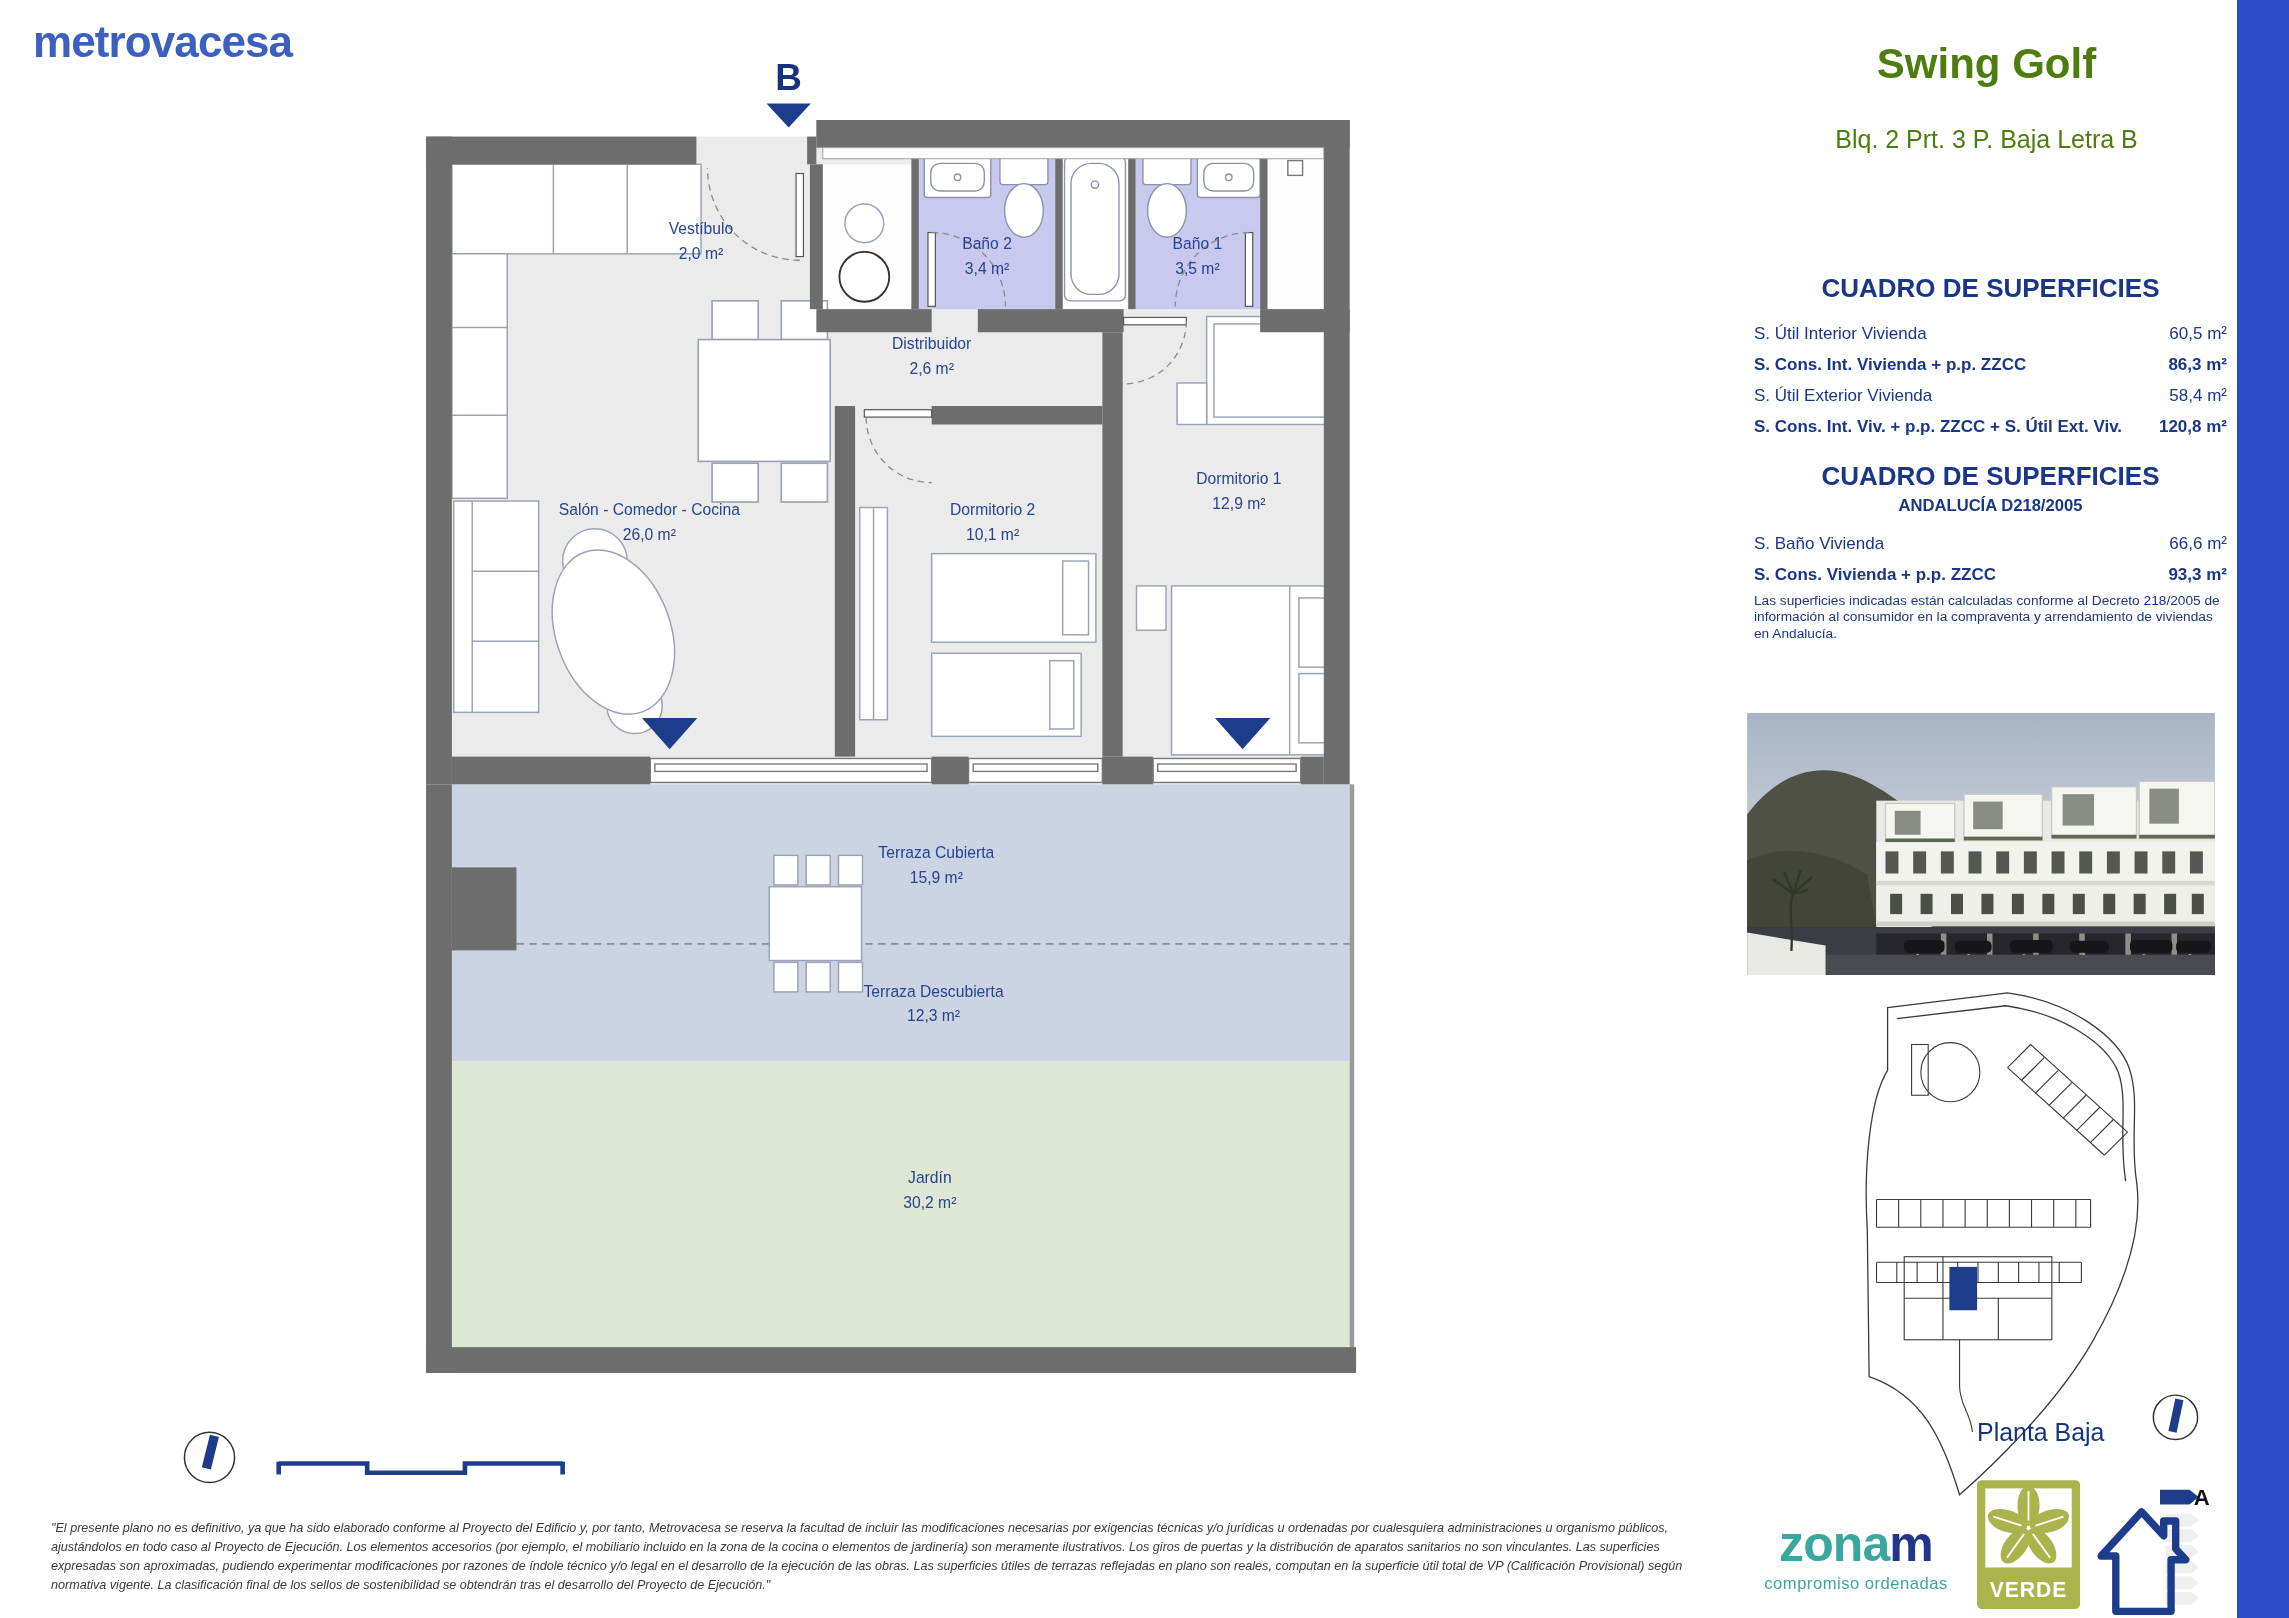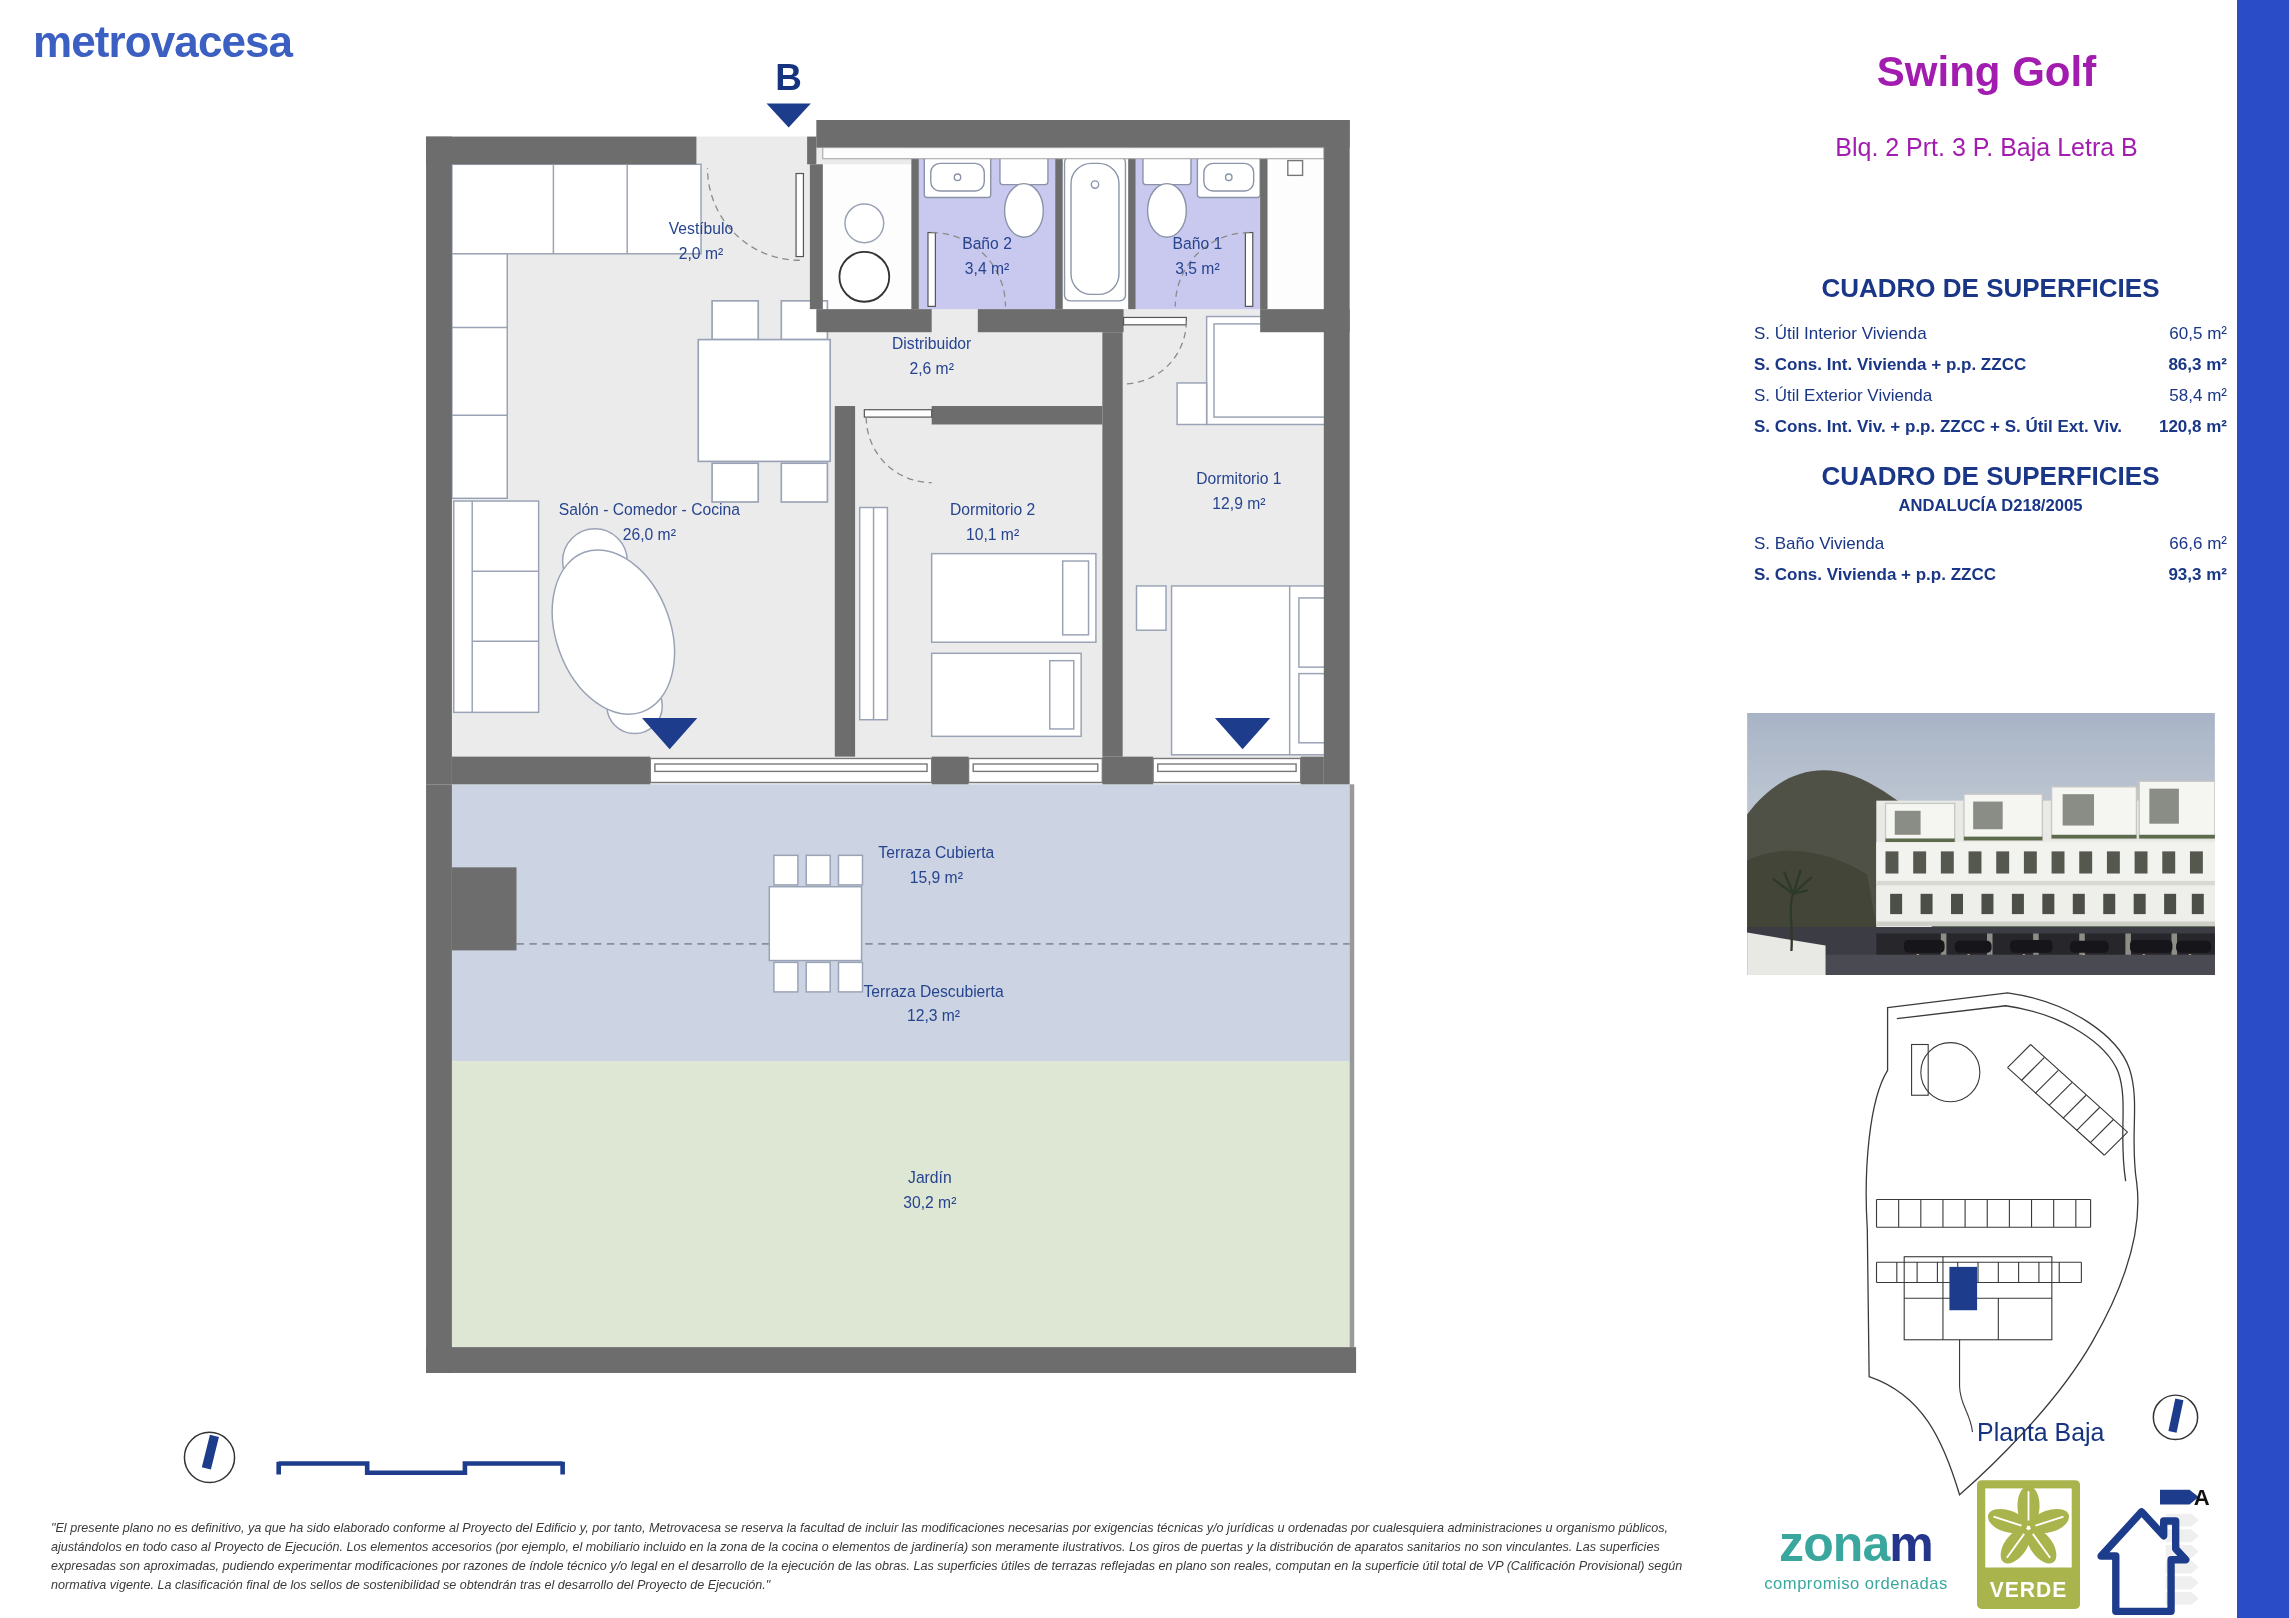--- a/index.html
+++ b/index.html
@@ -3,21 +3,21 @@
 <meta charset="utf-8">
 <style>
   html,body{margin:0;padding:0;}
   body{width:2290px;height:1619px;background:#fff;font-family:"Liberation Sans",sans-serif;position:relative;overflow:hidden;}
   .abs{position:absolute;}
   
   .logo{left:33px;top:16.6px;font-size:44px;font-weight:bold;color:#3c5fc2;letter-spacing:-0.9px;}
   
   .accent-bar{left:2237px;top:0;width:53px;height:1619px;background:#2a4cc6;}
   
-  .head-block{left:1744px;top:48px;width:485px;text-align:center;color:#a21caf;}
+  .head-block{left:1744px;top:40px;width:485px;text-align:center;color:#4d7c0f;}
   .head-title{font-size:42px;font-weight:bold;}
   .head-unit{font-size:25px;margin-top:37px;}
   .head-type{font-size:29px;margin-top:20px;}
   .table-block{left:1754px;width:473px;color:#1a3686;}
   .t1{top:273px;} .t2{top:461px;}
   .table-title{font-size:26px;font-weight:bold;text-align:center;margin:0 0 14.8px 0;}
   .table-sub{font-size:16.6px;font-weight:bold;text-align:center;margin:-11px 0 13px 0;}
   .srow{display:flex;justify-content:space-between;font-size:17px;padding:5.5px 0;}
   .srow.bold{font-weight:bold;}
   .note{font-size:13.7px;line-height:1.22;margin-top:1.8px;}
@@ -244,20 +244,21 @@
   <h3 class="table-title">CUADRO DE SUPERFICIES</h3>
   <div class="table-sub">ANDALUCÍA D218/2005</div>
   <div class="srow">
       <span>S. Baño Vivienda</span>
       <span>66,6 m²</span>
     </div>
   <div class="srow bold">
       <span>S. Cons. Vivienda + p.p. ZZCC</span>
       <span>93,3 m²</span>
     </div>
+  <div class="note">Las superficies indicadas están calculadas conforme al Decreto 218/2005 de información al consumidor en la compraventa y arrendamiento de viviendas en Andalucía.</div>
 </div>
 
 <svg class="abs" style="left:1747px;top:713px;" width="468" height="262" viewBox="0 0 507 284">
   <defs>
     <linearGradient id="sky" x1="0" y1="0" x2="0" y2="1">
       <stop offset="0" stop-color="#a8b4c6"></stop>
         <stop offset="1" stop-color="#e3e5e7"></stop>
     </linearGradient>
   </defs>
   <rect width="507" height="284" fill="url(#sky)"></rect>

